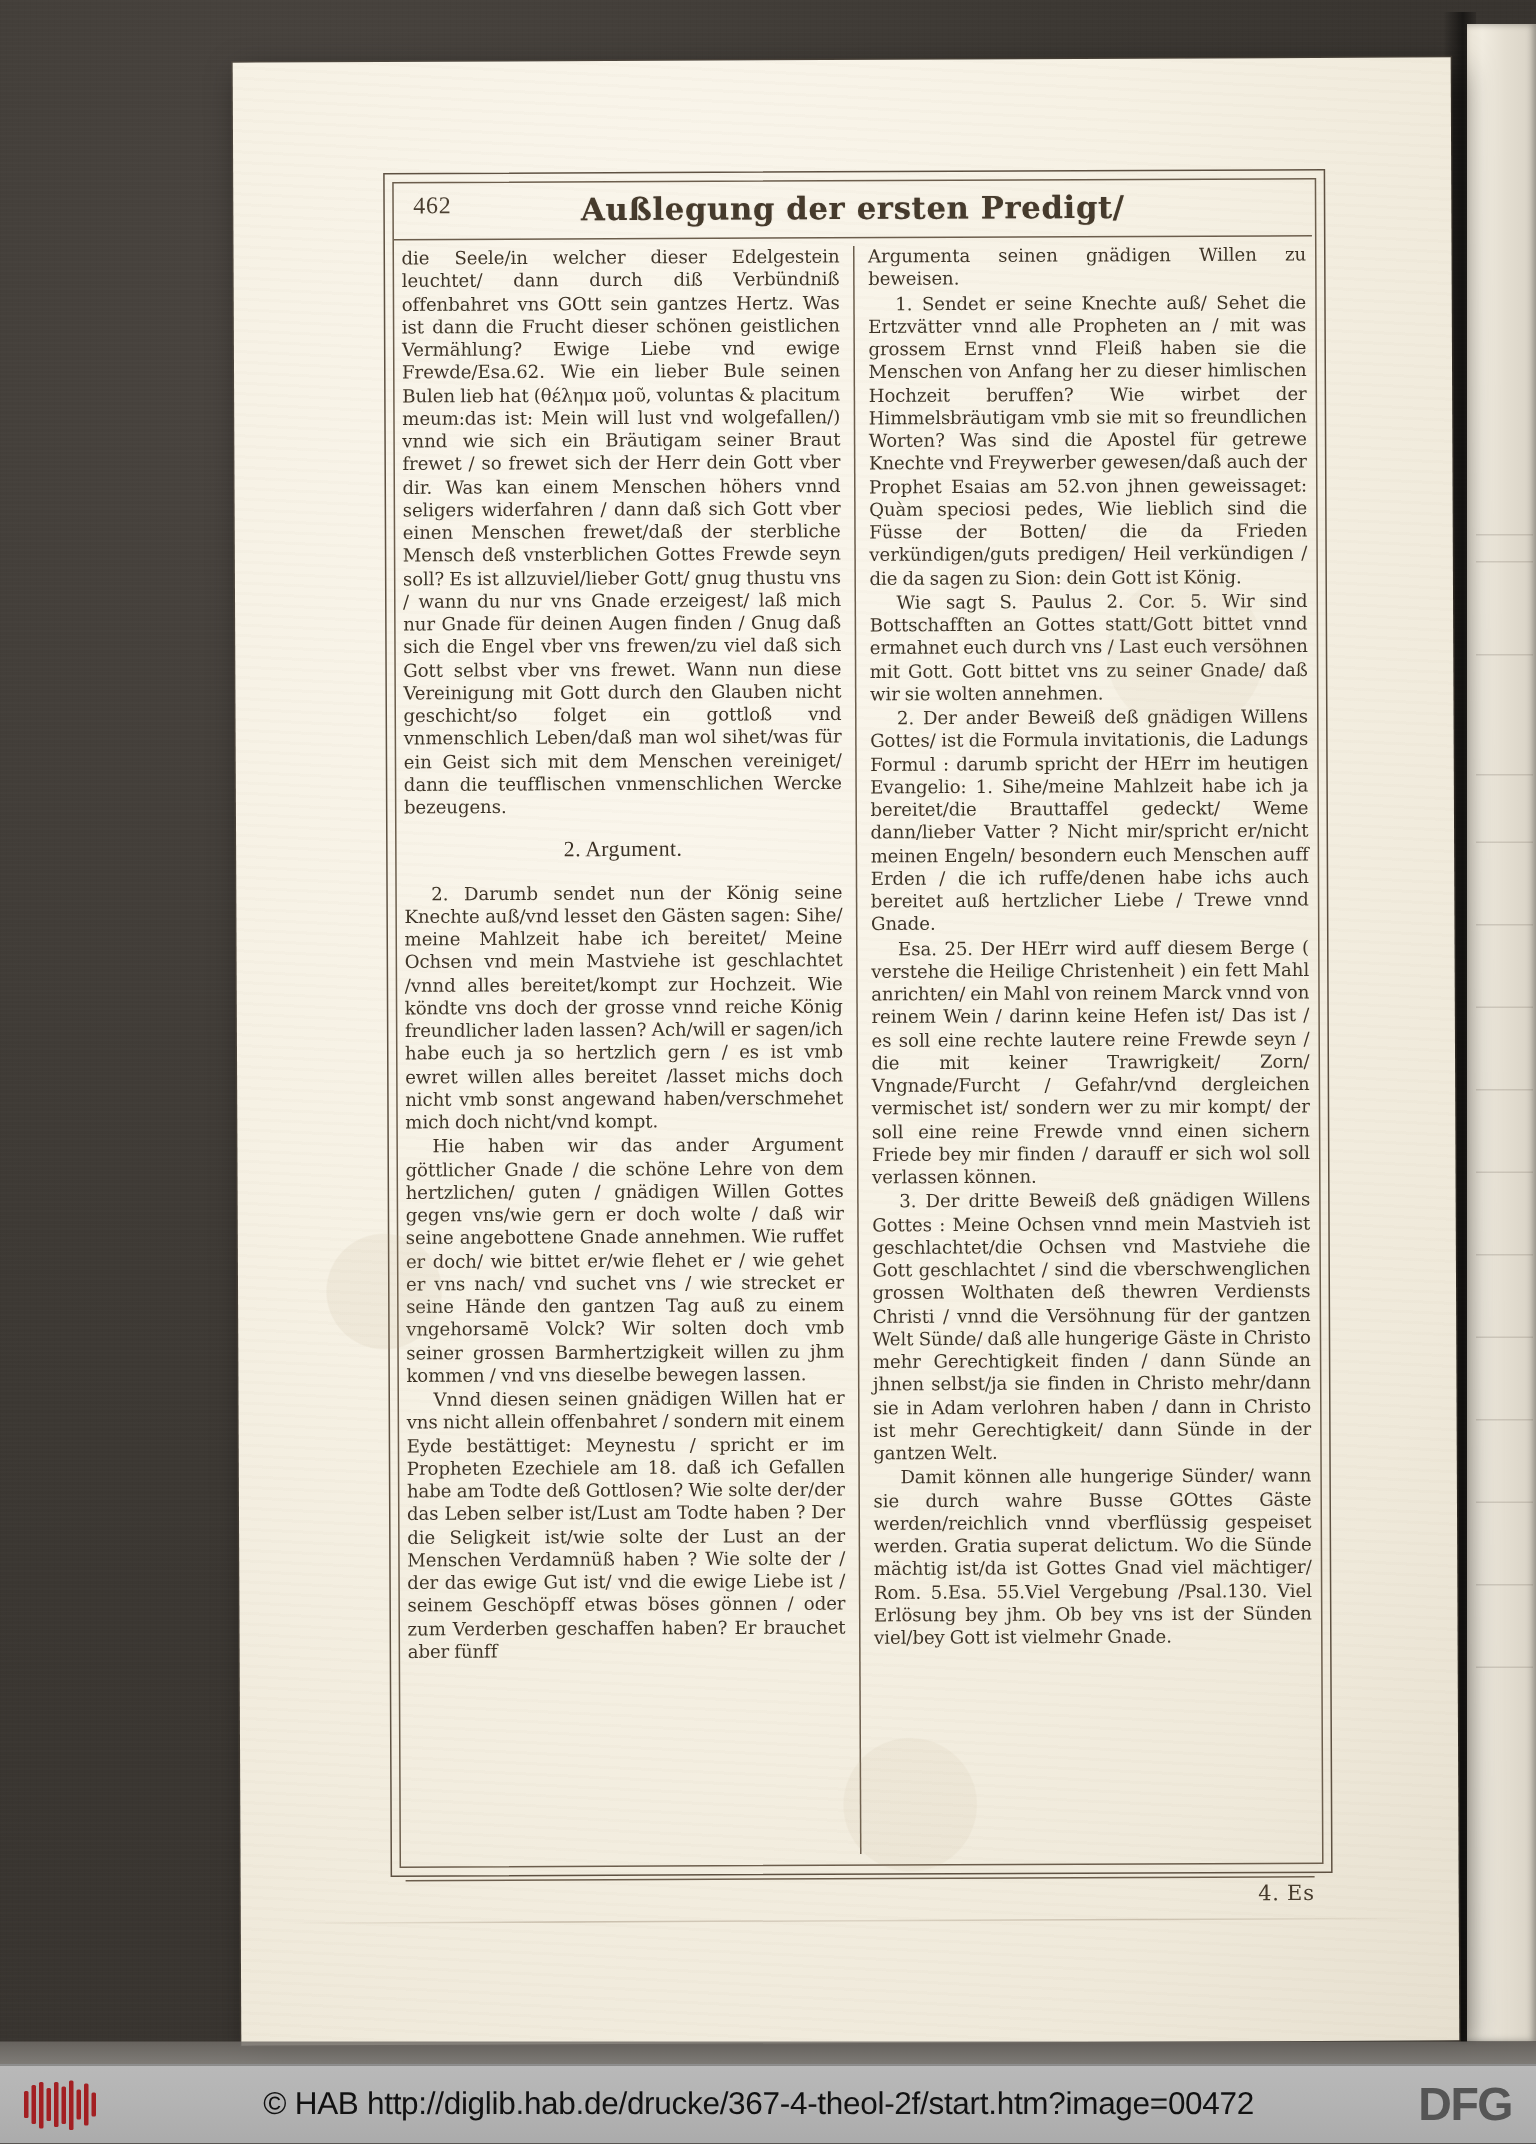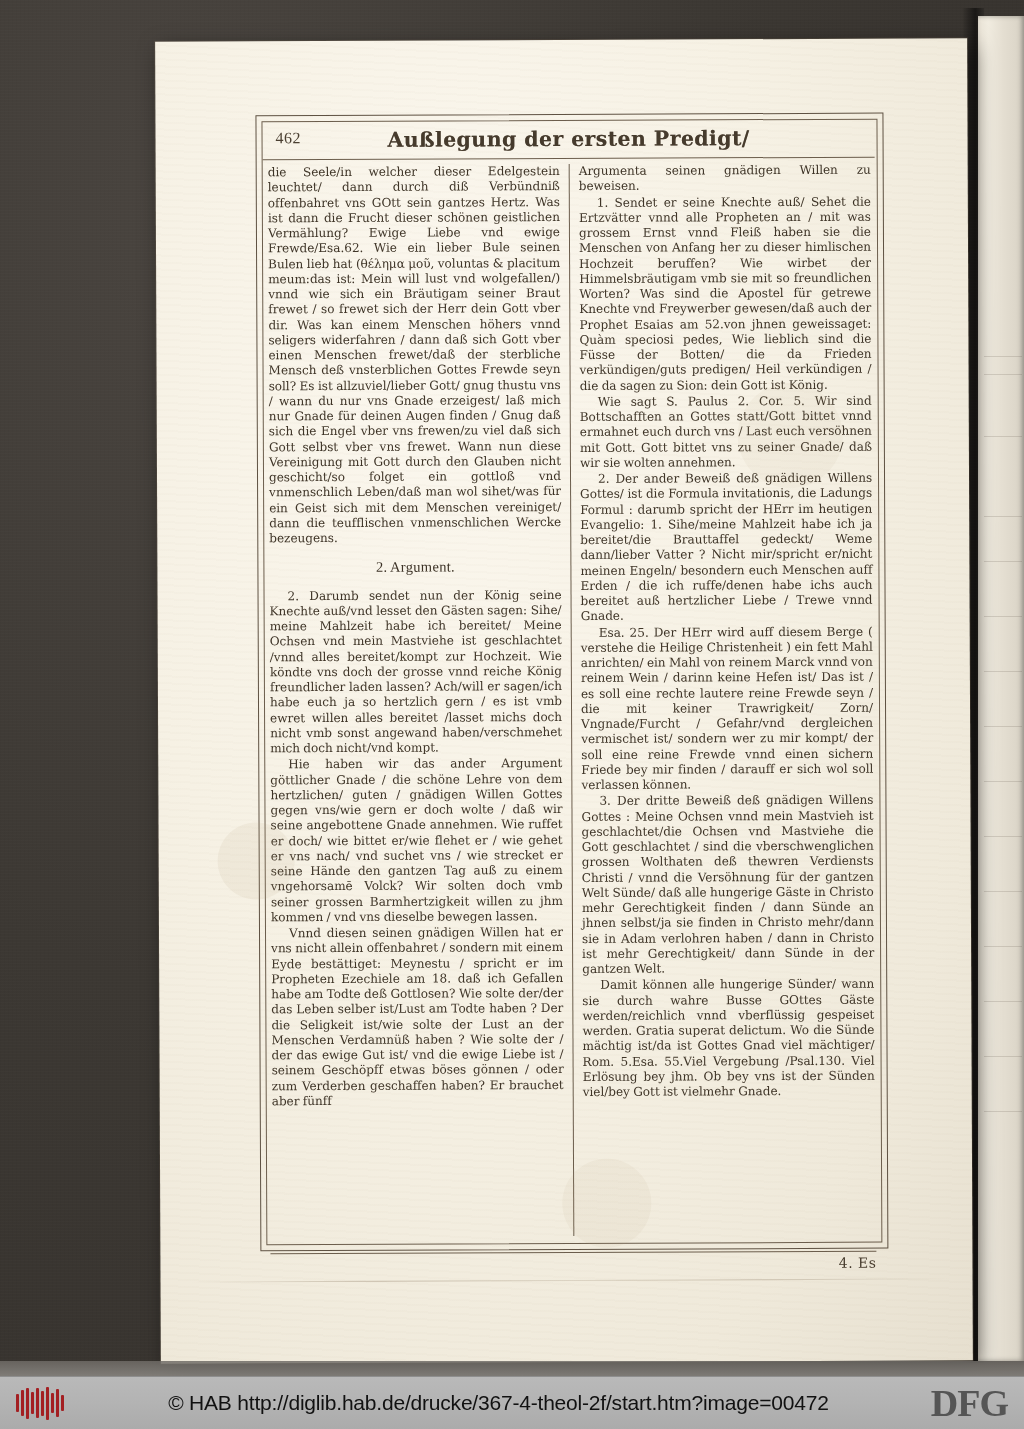--- a/index.html
+++ b/index.html
@@ -157,22 +157,22 @@
     display:block;width:3px;background:#a31f22;border-radius:1px;
   }
   #footer-text{
     flex:1 1 auto;text-align:center;
     font-family:"Liberation Sans", sans-serif;
     font-size:21px;color:#111;letter-spacing:-0.2px;
     white-space:nowrap;
   }
   #dfg-logo{
     margin-right:16px;flex:0 0 auto;
-    font-family:Liberation Serif, serif;
-    font-weight:700;font-size:38px;color:#555;
+    font-family:Liberation Sans, sans-serif;
+    font-weight:700;font-size:31px;color:#555;
     letter-spacing:-1px;
   }
 </style>
 </head>
 <body>
 
 <div id="backdrop"></div>
 
 <div id="gutter-shadow"></div>
 <div id="next-leaf">

